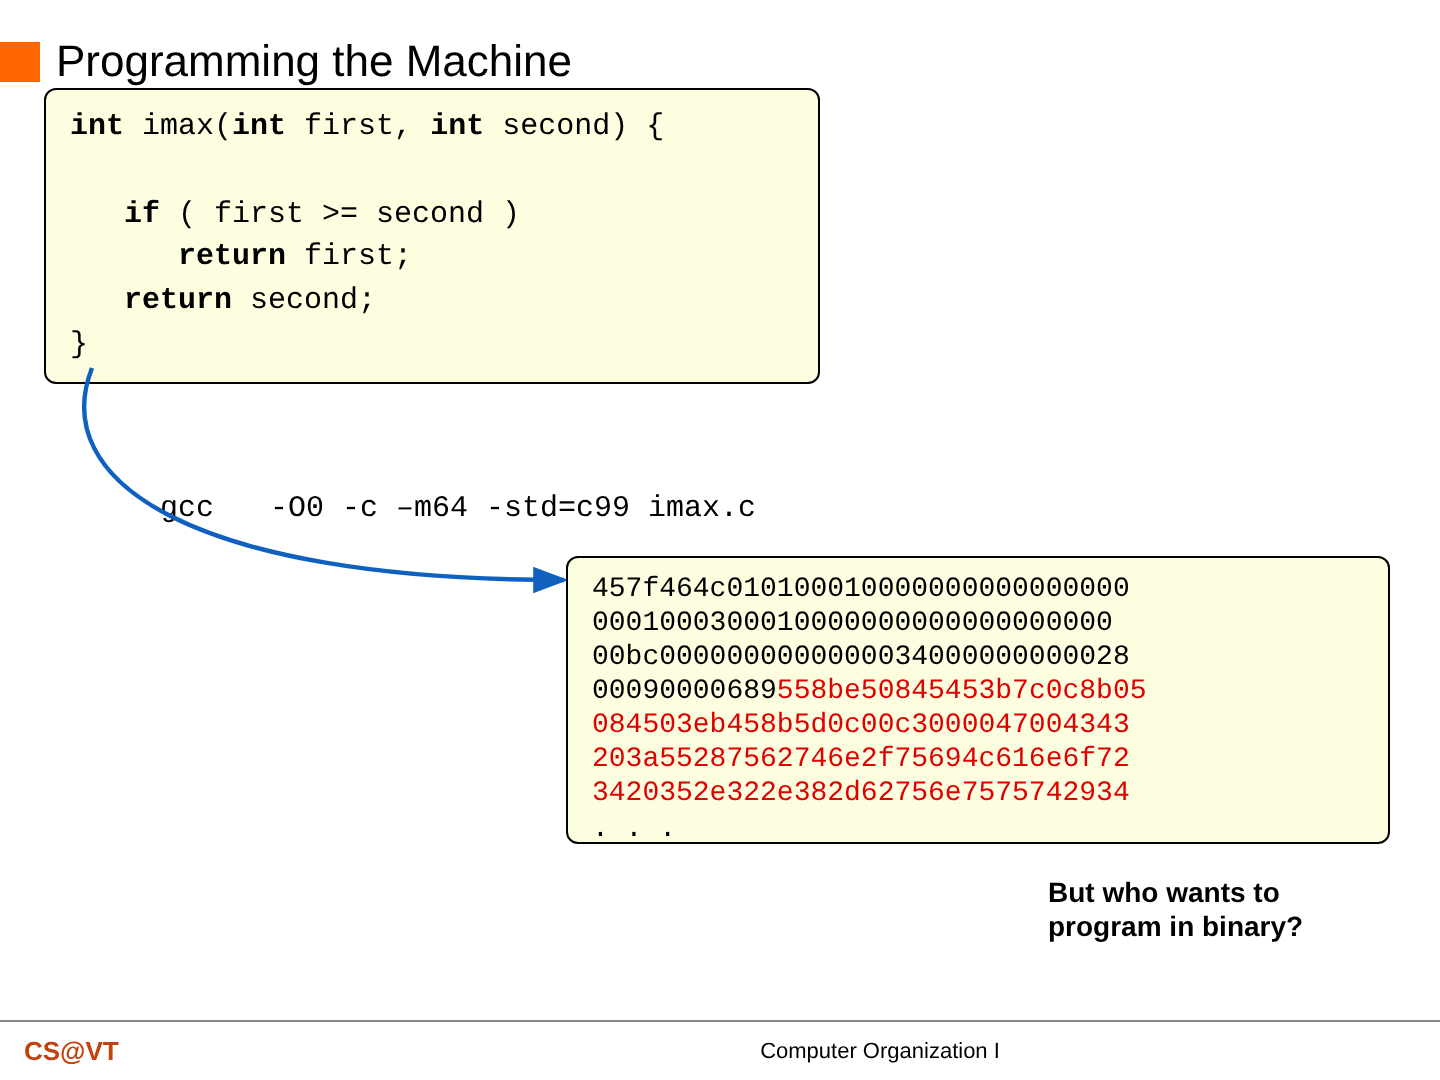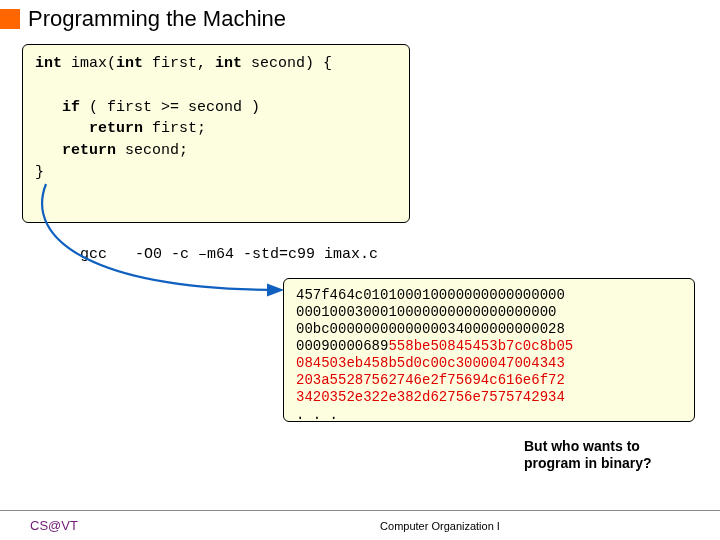--- a/index.html
+++ b/index.html
@@ -7,21 +7,21 @@
     width: 720px;
     height: 540px;
     background: #ffffff;
     font-family: Arial, Helvetica, sans-serif;
     position: relative;
     overflow: hidden;
   }
   .header {
     display: flex;
     align-items: center;
-    padding: 6px 8px 4px 0;
+    padding: 18px 8px 4px 0;
   }
   .orange-square {
     width: 20px;
     height: 20px;
     background: #ff6600;
     margin-right: 8px;
   }
   .title {
     font-size: 22px;
     font-weight: normal;
@@ -45,21 +45,21 @@
     padding: 8px 12px;
     white-space: pre;
     color: #000;
   }
   .code-box .kw { font-weight: bold; }
   .box1 {
     position: absolute;
     left: 22px;
     top: 44px;
     width: 388px;
-    height: 179px;
+    height: 148px;
   }
   .gcc-line {
     position: absolute;
     left: 80px;
     top: 218px;
     font-family: "Courier New", monospace;
     font-size: 15px;
     color: #000;
     margin-top: 28px;
   }
@@ -97,23 +97,23 @@
     left: 0;
     bottom: 0;
     width: 720px;
     height: 30px;
     border-top: 1px solid #888;
     display: flex;
     align-items: center;
     font-size: 13px;
   }
   .footer-left {
-    color: #701a75;
-    font-weight: normal;
-    padding-left: 30px;
+    color: #c2410c;
+    font-weight: bold;
+    padding-left: 12px;
     width: 160px;
   }
   .footer-center {
     flex: 1;
     text-align: center;
     color: #000;
     font-size: 11px;
   }
   .footer-right {
     width: 190px;

